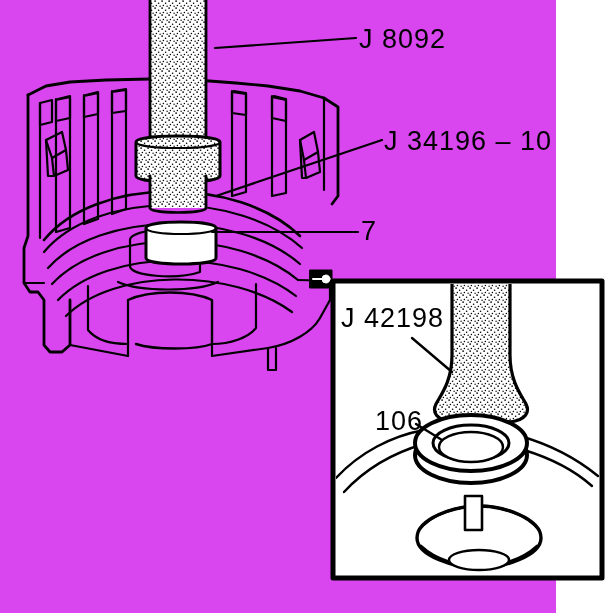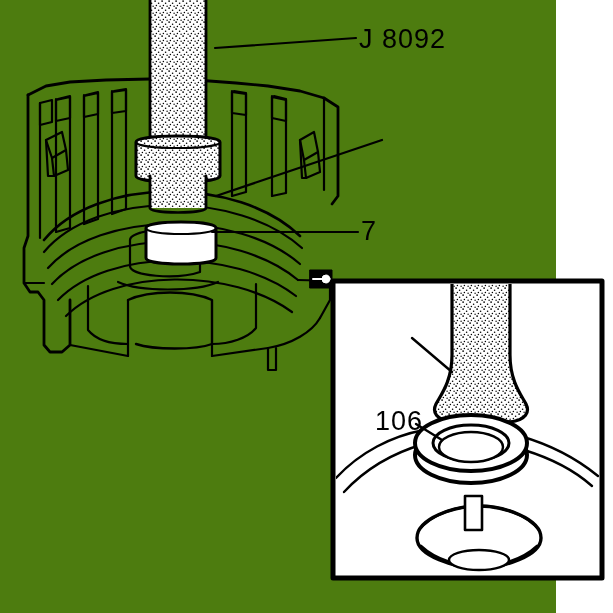--- a/index.html
+++ b/index.html
@@ -1,19 +1,19 @@
 <!DOCTYPE html>
 <html><head>
 <meta charset="utf-8">
 <title>Service Diagram</title>
 <style>
   html,body{margin:0;padding:0;background:#ffffff;}
   body{width:613px;height:613px;overflow:hidden;
        font-family:"Liberation Sans", sans-serif;}
-  #stage{position:relative;width:556px;height:613px;background:#4d7c0f;}
+  #stage{position:relative;width:556px;height:613px;background:#d946ef;}
   #stage svg{position:absolute;left:0;top:0;}
   .lbl{position:absolute;font-family:"Liberation Sans", sans-serif;
        color:#000;white-space:nowrap;line-height:1;}
   #lbl-j8092   {left:359px; top:26px;  font-size:27px; letter-spacing:1px;}
   #lbl-j34196  {left:384px; top:128px; font-size:27px; letter-spacing:1px;}
   #lbl-seven   {left:361px; top:218px; font-size:27px; letter-spacing:1px;}
   #lbl-j42198  {left:341px; top:305px; font-size:27px; letter-spacing:1px;}
   #lbl-106     {left:375px; top:408px; font-size:27px; letter-spacing:1px;}
 </style>
 </head>
@@ -185,16 +185,18 @@
           <rect x="465" y="496" width="17" height="34" fill="#fff" stroke="#000" stroke-width="2.6"></rect>
         </g>
 
         <path d="M412,338 L452,372" stroke-width="2.4"></path>
         <path d="M416,424 L442,440" stroke-width="2.4"></path>
       </g>
     </g>
   </svg>
 
   <div class="lbl" id="lbl-j8092">J 8092</div>
+  <div class="lbl" id="lbl-j34196">J 34196 – 10</div>
   <div class="lbl" id="lbl-seven">7</div>
+  <div class="lbl" id="lbl-j42198">J 42198</div>
   <div class="lbl" id="lbl-106">106</div>
 
 </div>
 
 </body></html>

